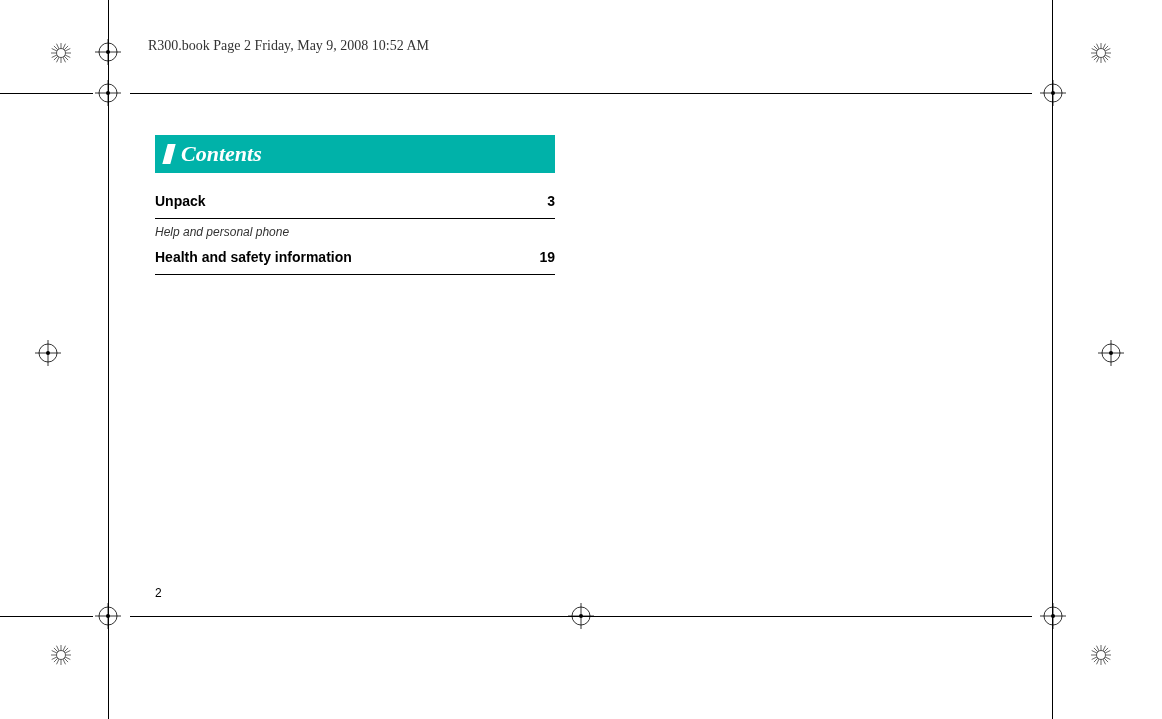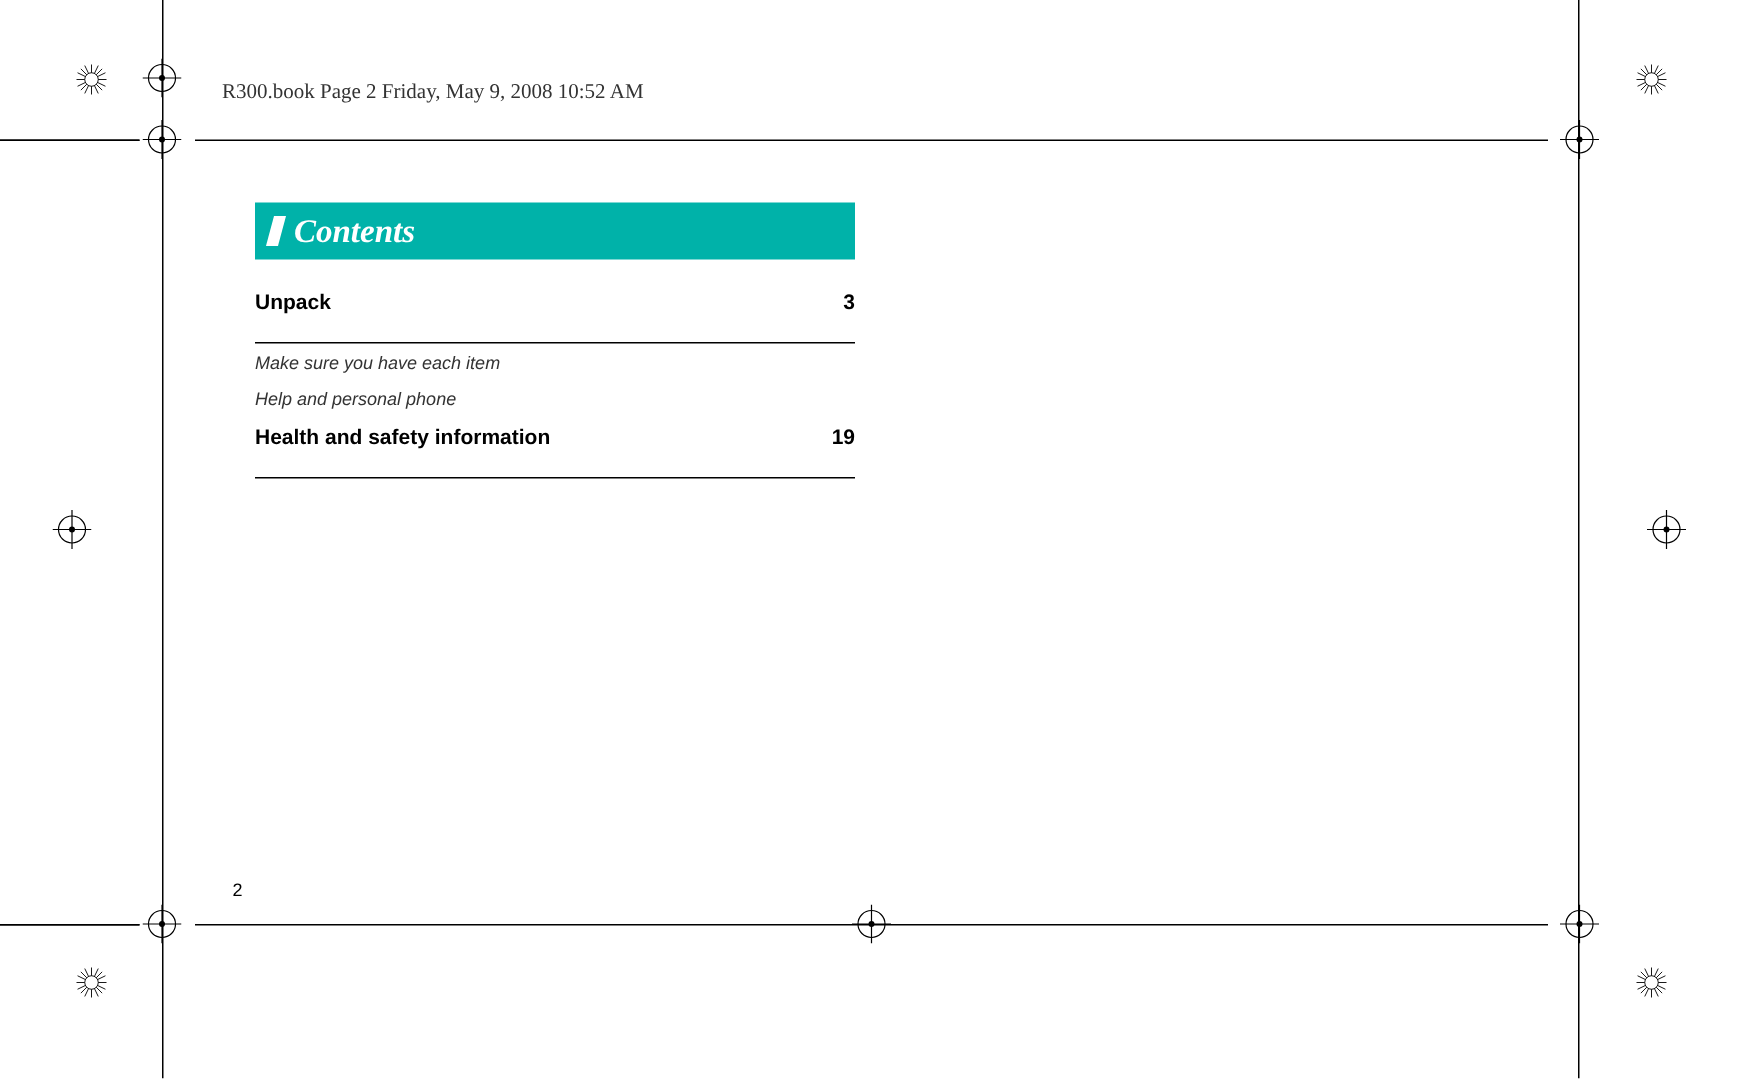--- a/index.html
+++ b/index.html
@@ -33,30 +33,30 @@
       position: absolute;
       width: 26px;
       height: 26px;
     }
     .reg-mark svg {
       width: 100%;
       height: 100%;
     }
     .header-text {
       position: absolute;
-      top: 54px;
+      top: 38px;
       left: 148px;
       font-family: "Times New Roman", serif;
       font-size: 14px;
       color: #333;
     }
     .content-area {
       position: absolute;
       top: 135px;
-      left: 170px;
+      left: 155px;
       width: 400px;
     }
     .contents-banner {
       background: #00b2a9;
       padding: 6px 10px;
       display: flex;
       align-items: center;
       margin-bottom: 20px;
     }
     .banner-bar {
@@ -75,21 +75,21 @@
       color: #fff;
     }
     .toc-entry {
       margin-bottom: 2px;
     }
     .toc-row {
       display: flex;
       justify-content: space-between;
       align-items: baseline;
       border-bottom: 1px solid #000;
-      padding-bottom: 19px;
+      padding-bottom: 9px;
       margin-bottom: 6px;
     }
     .toc-title {
       font-weight: bold;
       font-size: 14px;
       color: #000;
     }
     .toc-page {
       font-weight: bold;
       font-size: 14px;
@@ -254,21 +254,20 @@
   <div class="contents-banner">
     <span class="banner-bar"></span>
     <span class="banner-title">Contents</span>
   </div>
 
   <div class="toc-entry">
     <div class="toc-row">
       <span class="toc-title">Unpack</span>
       <span class="toc-page">3</span>
     </div>
-    <div class="toc-desc">Make sure you have each item</div>
   </div>
 
 
 
   <div class="toc-entry">
     <div class="toc-desc">Help and personal phone</div>
   </div>
 
   <div class="toc-entry">
     <div class="toc-row">

